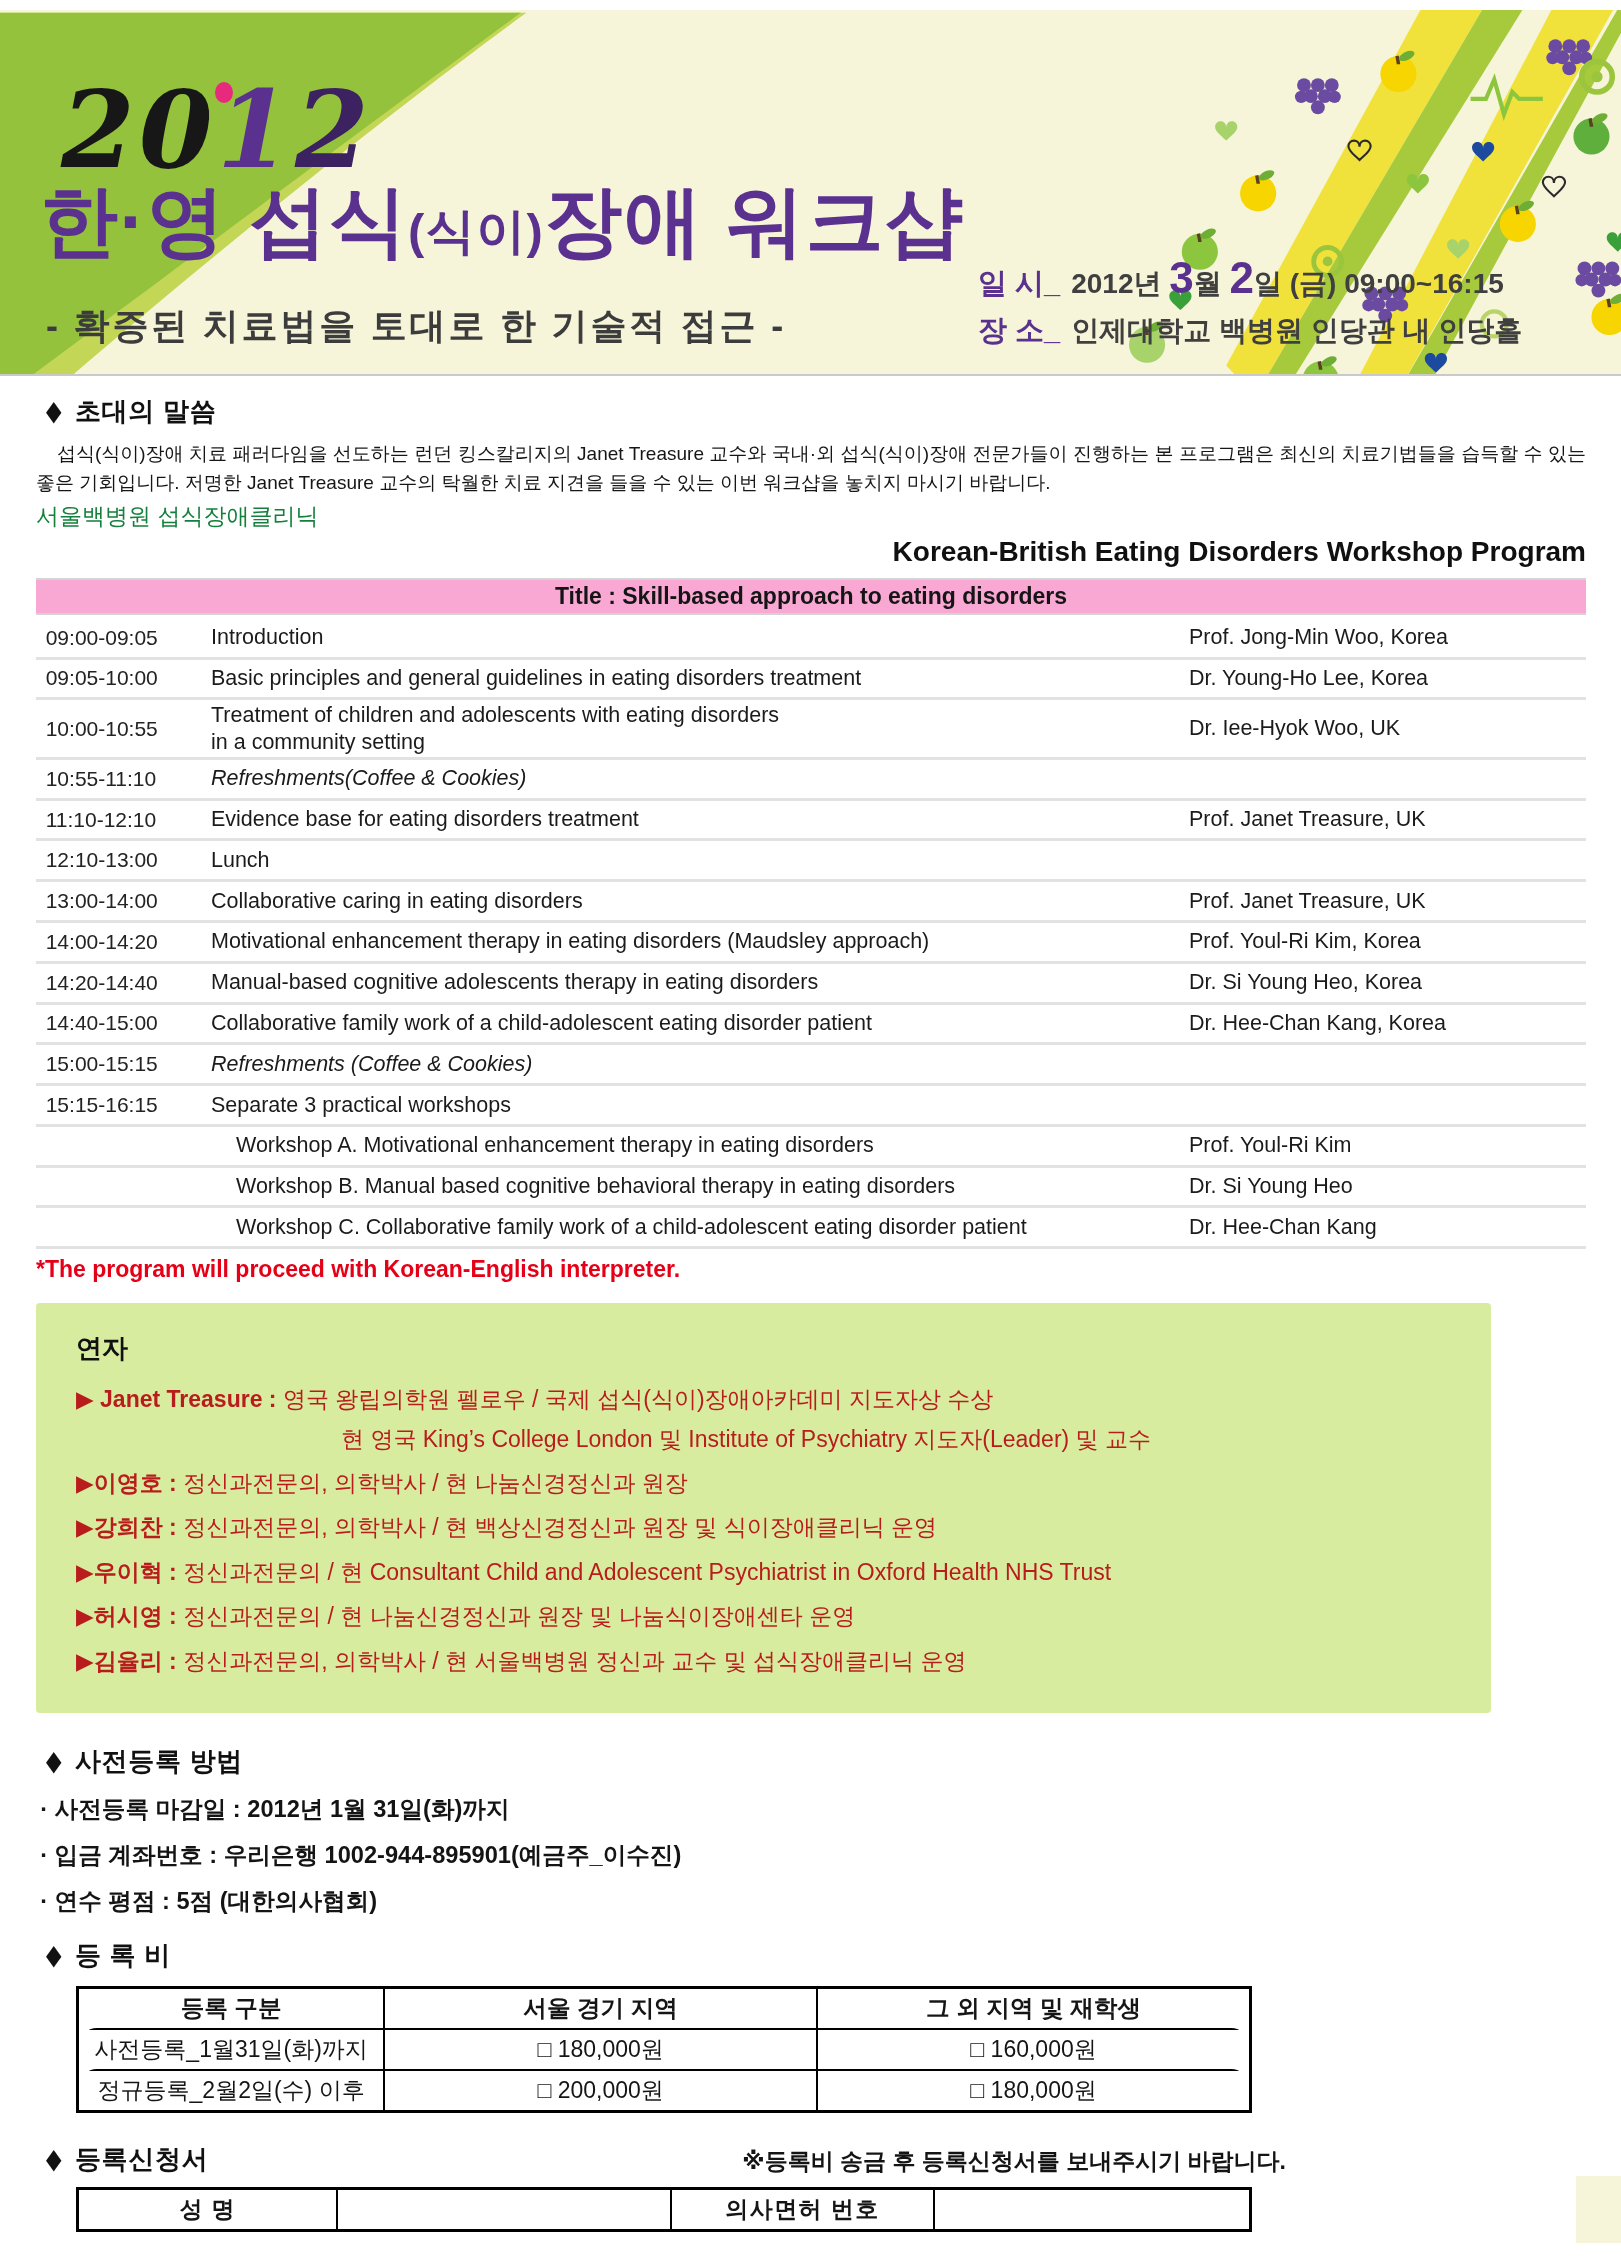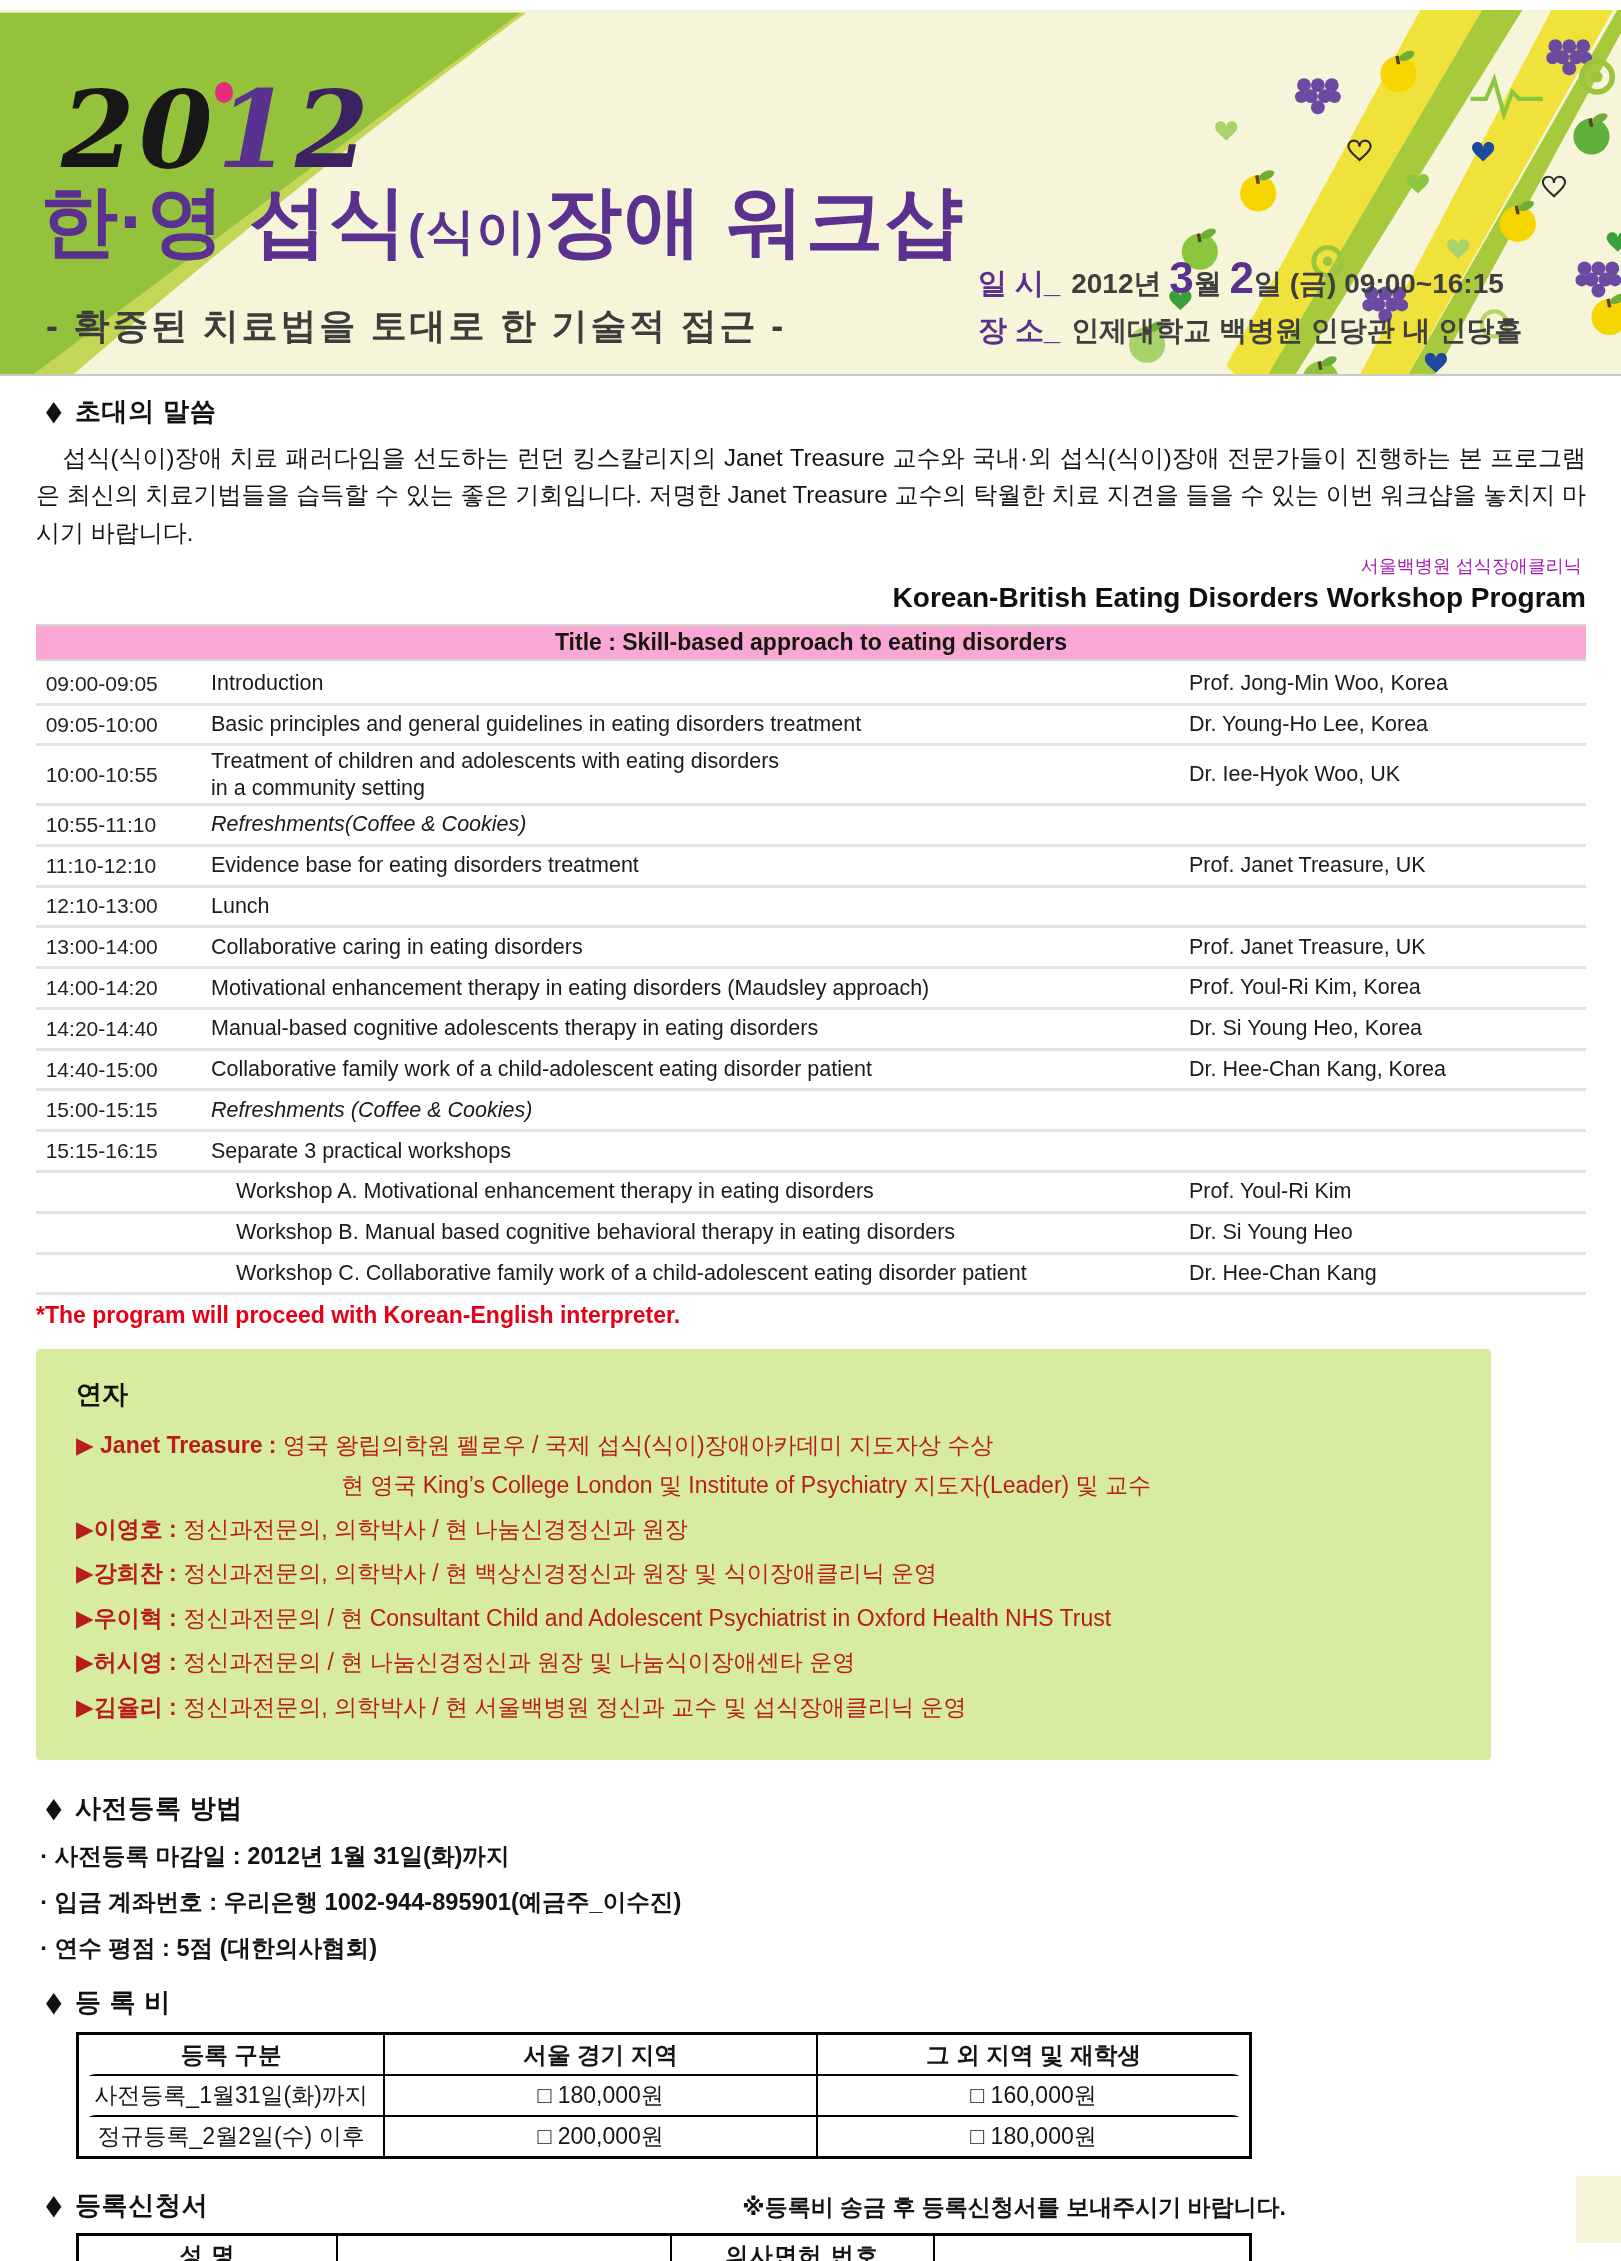--- a/index.html
+++ b/index.html
@@ -31,24 +31,24 @@
   }
   .hinfo{position:absolute;left:978px;top:244px;width:625px;}
   .hline{white-space:nowrap;line-height:47px;color:#3f3f3f;font-weight:bold;font-size:28px;}
   .hlabel{color:#5b3190;font-weight:bold;font-size:29px;margin-right:11px;}
   .bignum{color:#5b3190;font-size:44px;font-weight:bold;}
   
   .content{position:absolute;top:376px;left:0;width:1622px;padding:0 36px;box-sizing:border-box;}
   .sechead{font-size:26px;font-weight:bold;color:#111;margin:18px 0 0 7px;letter-spacing:0.7px;}
   .diamond{display:inline-block;transform:scaleX(.72);margin-right:9.7px;font-size:28px;}
   .invite-body{
-    margin-top:9.7px;font-size:24px;line-height:1.56;text-align:justify;color:#161616;
+    margin-top:9.7px;font-size:19px;line-height:1.56;text-align:justify;color:#161616;
     text-indent:1.1em;
   }
-  .signature{text-align:right;font-size:18px;margin-top:2.8px;color:#a21caf;padding-right:4.2px;}
+  .signature{text-align:left;font-size:23px;margin-top:2.8px;color:#15803d;padding-right:4.2px;}
   
   .ptitle{text-align:right;font-weight:bold;font-size:28px;margin-top:4.2px;color:#101010;}
   .pbar{
     margin-top:9.7px;background:#f9a8d4;height:33px;line-height:33px;text-align:center;
     font-weight:bold;font-size:23px;color:#151515;border-top:2.8px solid #d4d4d4;border-bottom:2.8px solid #d4d4d4;
   }
   .programtable{margin-top:4.2px;}
   .prow{
     display:grid;grid-template-columns:175px 978px 1fr;align-items:center;
     min-height:35px;border-bottom:3.5px solid #e2e2e2;padding:1.4px 0;

